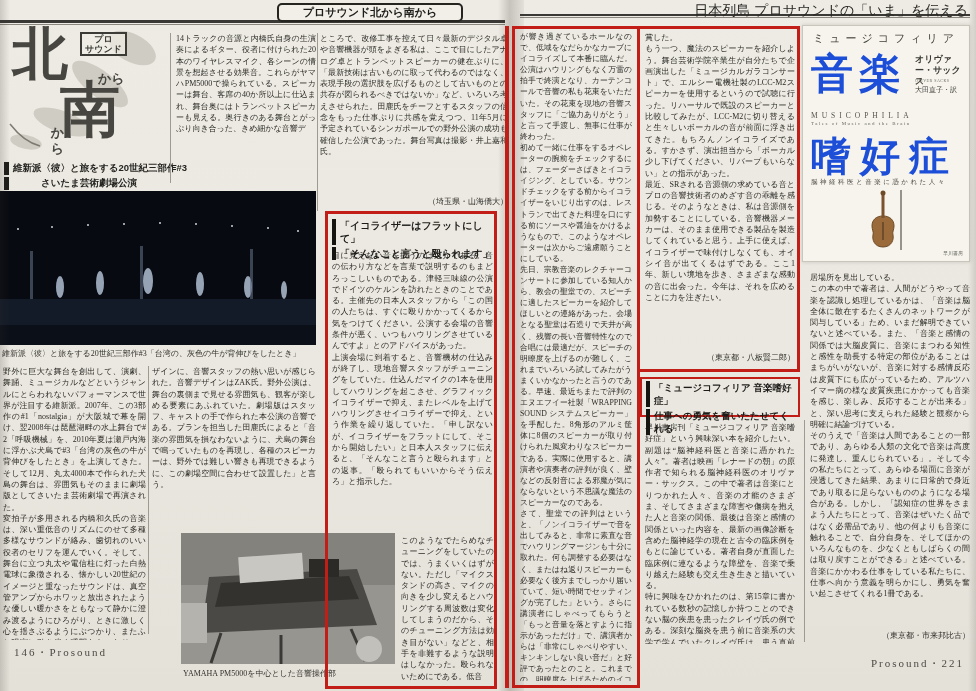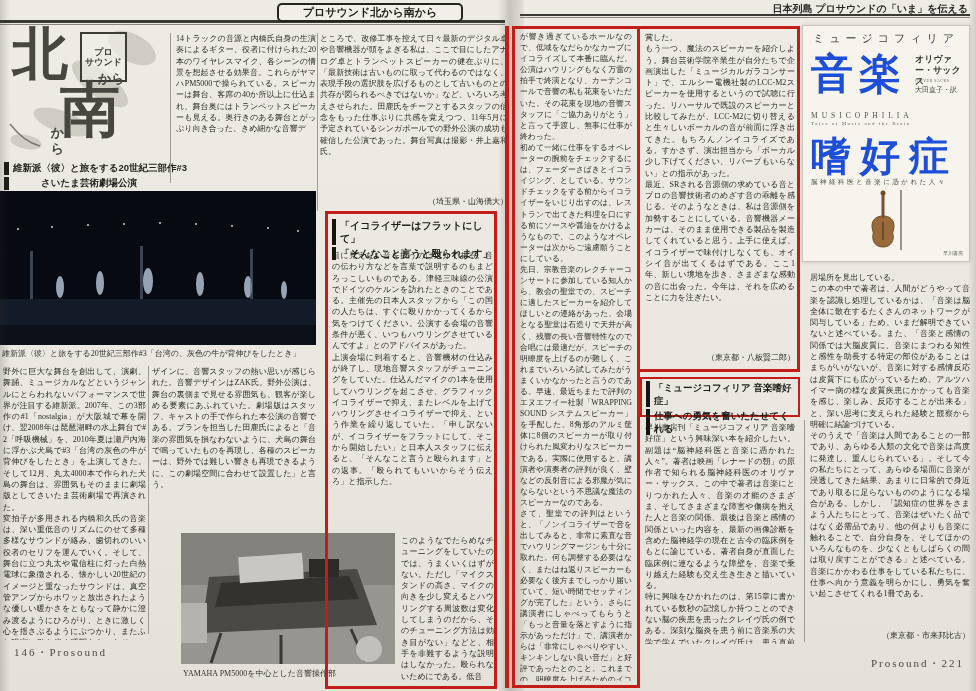--- a/index.html
+++ b/index.html
@@ -18,31 +18,31 @@
   .sig { text-align:right; display:block; }
 
   .rule-h { position:absolute; background:#3a3935; }
   .rule-v { position:absolute; background:#9d9a92; width:1px; }
 
   .hdr-tab { position:absolute; left:277px; top:3px; width:186px; height:19px;
              border:2px solid #25241f; border-radius:5px; background:#f1efe8;
              font-family:"Liberation Sans",sans-serif; font-weight:bold; font-size:11px;
              line-height:15px; text-align:center; color:#1d1c18; z-index:5; }
   .hdr-right { position:absolute; right:8px; top:2px; font-family:"Liberation Sans",sans-serif;
-               font-weight:bold; font-size:10px; color:#2a2925; }
+               font-weight:normal; font-size:14px; color:#2a2925; }
 
   
   #logo { position:absolute; left:4px; top:26px; width:164px; height:134px; }
   #logo svg { position:absolute; left:0; top:0; }
   .kanji { position:absolute; font-family:"Liberation Sans",sans-serif; font-weight:bold; color:#474641; }
   .k-north { left:8px; top:0px; font-size:56px; line-height:56px; }
   .k-south { left:56px; top:54px; font-size:60px; line-height:60px; }
   .kara1 { left:94px; top:44px; font-size:13px; }
   .kara2 { left:44px; top:92px; font-size:13px; writing-mode:vertical-rl; letter-spacing:1px; }
-  .pslabel { position:absolute; left:76px; top:6px; border:2px solid #3c3b36; padding:13px 3px;
+  .pslabel { position:absolute; left:76px; top:6px; border:2px solid #3c3b36; padding:0 3px;
              font-family:"Liberation Sans",sans-serif; font-weight:bold; font-size:9px;
              line-height:10px; color:#3c3b36; text-align:center; background:rgba(240,238,230,.7); }
 
   .series { position:absolute; font-family:"Liberation Sans",sans-serif; font-weight:bold;
             color:#24231f; border-left:5px solid #1e1d19; padding-left:4px; }
   .series1 { left:4px; top:162px; font-size:9.5px; }
   .series2 { left:4px; top:177px; font-size:9.5px;padding-left:32px; }
 
   .caption { position:absolute; font-size:8px; color:#33322d; }
 

